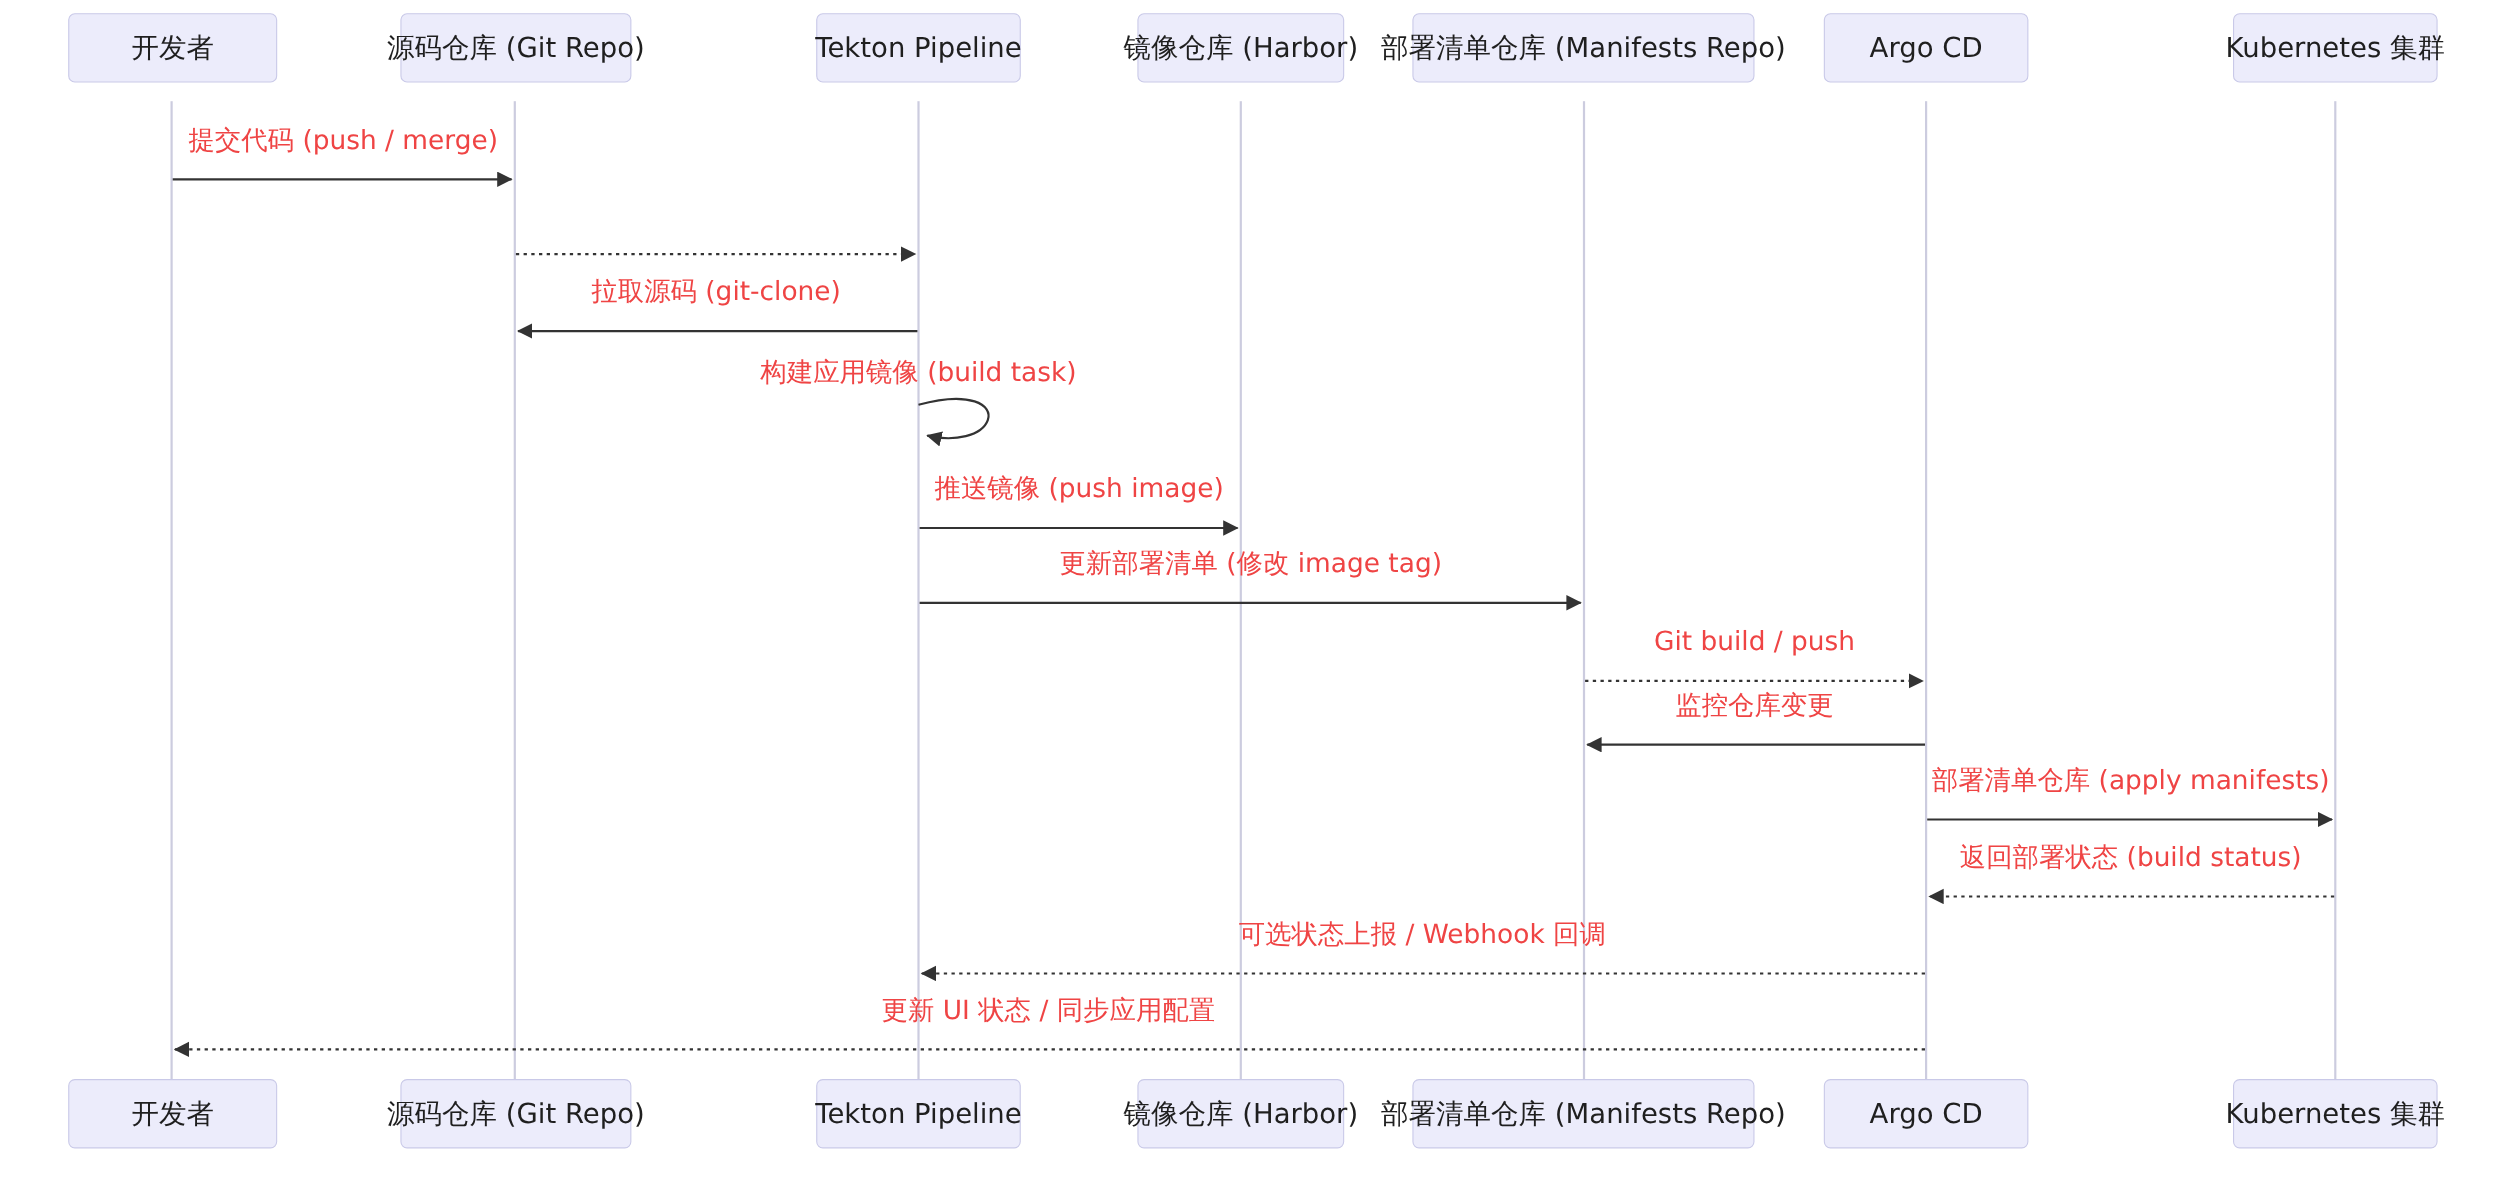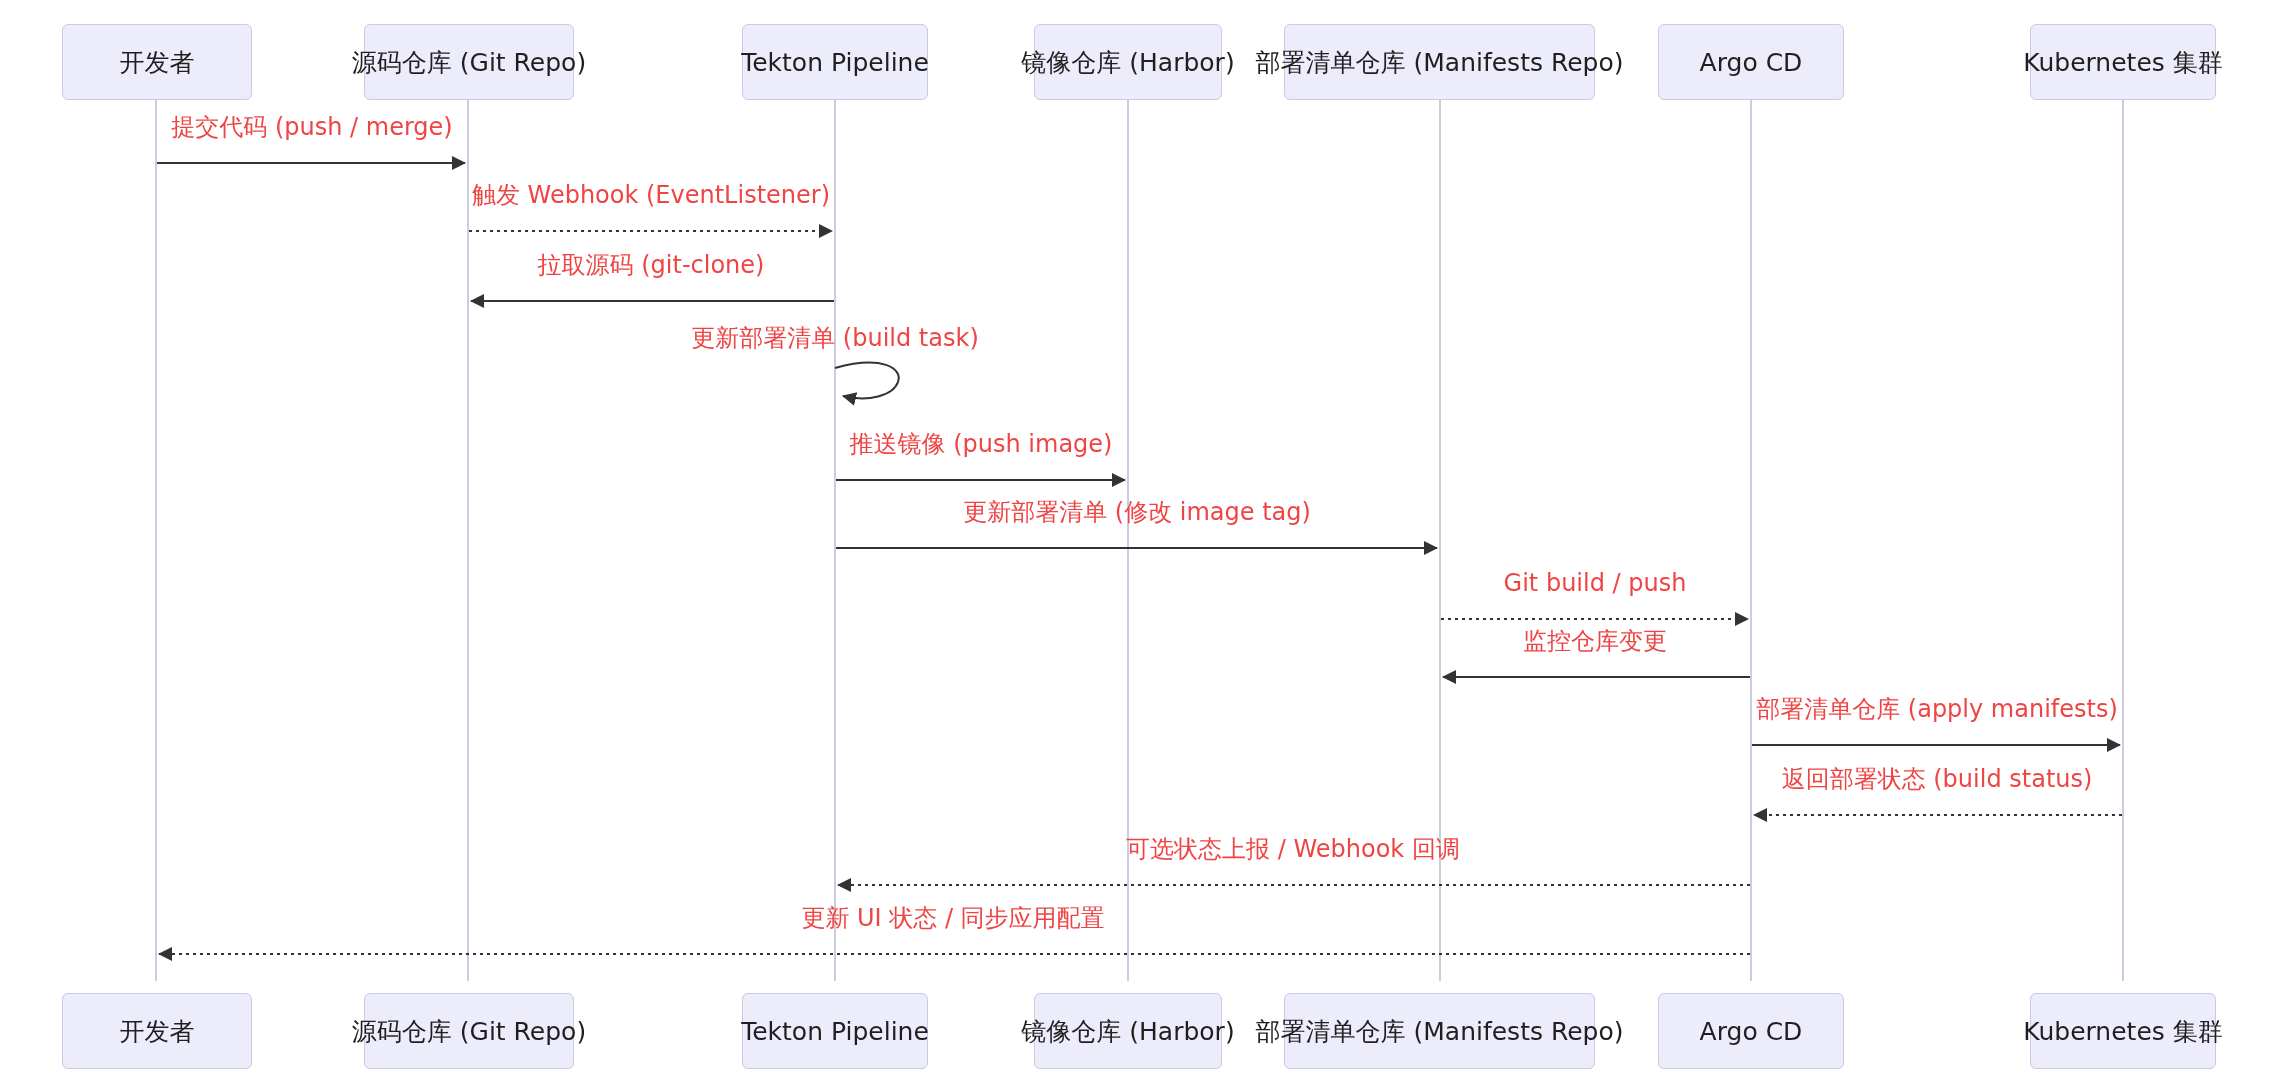--- a/index.html
+++ b/index.html
@@ -10,33 +10,32 @@
   #diagram {
     position: relative;
     width: 2280px;
     height: 1075px;
     background: #ffffff;
     font-family: "DejaVu Sans", "Liberation Sans", sans-serif;
     overflow: hidden;
   }
   .actor-box {
     position: absolute;
-    height: 76px;
+    height: 63px;
     background: #ececfb;
     border: 1.5px solid #c9c9e8;
     border-radius: 6px;
     display: flex;
     align-items: center;
     justify-content: center;
     font-size: 25px;
     color: #1f1f1f;
     white-space: nowrap;
     box-sizing: border-box;
     z-index: 3;
-    margin-top: 12px;
   }
   .lifeline {
     position: absolute;
     top: 92px;
     width: 2px;
     height: 889px;
     background: #ccccdf;
     z-index: 1;
   }
   .msg-label {
@@ -80,23 +79,22 @@
 
   <div class="actor-box" style="left:62px;   top:981px; width:190px">开发者</div>
   <div class="actor-box" style="left:364px;  top:981px; width:210px">源码仓库 (Git Repo)</div>
   <div class="actor-box" style="left:742px;  top:981px; width:186px">Tekton Pipeline</div>
   <div class="actor-box" style="left:1034px; top:981px; width:188px">镜像仓库 (Harbor)</div>
   <div class="actor-box" style="left:1284px; top:981px; width:311px">部署清单仓库 (Manifests Repo)</div>
   <div class="actor-box" style="left:1658px; top:981px; width:186px">Argo CD</div>
   <div class="actor-box" style="left:2030px; top:981px; width:186px">Kubernetes 集群</div>
 
   <div class="msg-label" style="left:312px;  top:111px">提交代码 (push / merge)</div>
-  <div class="msg-label" style="left:651px;  top:179px">触发 Webhook (EventListener)</div>
   <div class="msg-label" style="left:651px;  top:249px">拉取源码 (git-clone)</div>
-  <div class="msg-label" style="left:835px;  top:322px">更新部署清单 (build task)</div>
+  <div class="msg-label" style="left:835px;  top:322px">构建应用镜像 (build task)</div>
   <div class="msg-label" style="left:981px;  top:428px">推送镜像 (push image)</div>
   <div class="msg-label" style="left:1137px; top:496px">更新部署清单 (修改 image tag)</div>
   <div class="msg-label" style="left:1595px; top:567px">Git build / push</div>
   <div class="msg-label" style="left:1595px; top:625px">监控仓库变更</div>
   <div class="msg-label" style="left:1937px; top:693px">部署清单仓库 (apply manifests)</div>
   <div class="msg-label" style="left:1937px; top:763px">返回部署状态 (build status)</div>
   <div class="msg-label" style="left:1293px; top:833px">可选状态上报 / Webhook 回调</div>
   <div class="msg-label" style="left:953px;  top:902px">更新 UI 状态 / 同步应用配置</div>
 
   <svg id="arrow-layer" width="2280" height="1075" viewBox="0 0 2280 1075">

